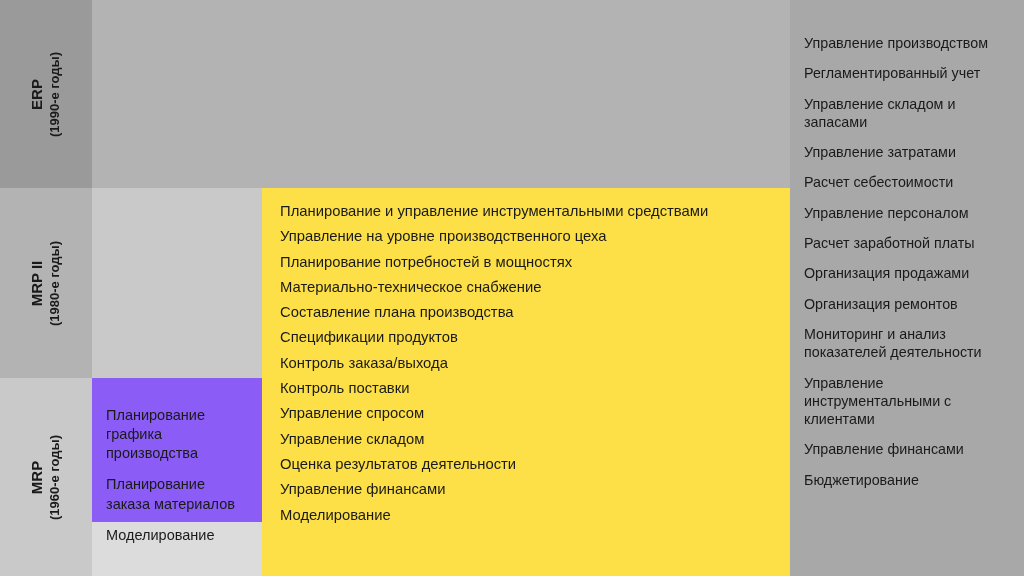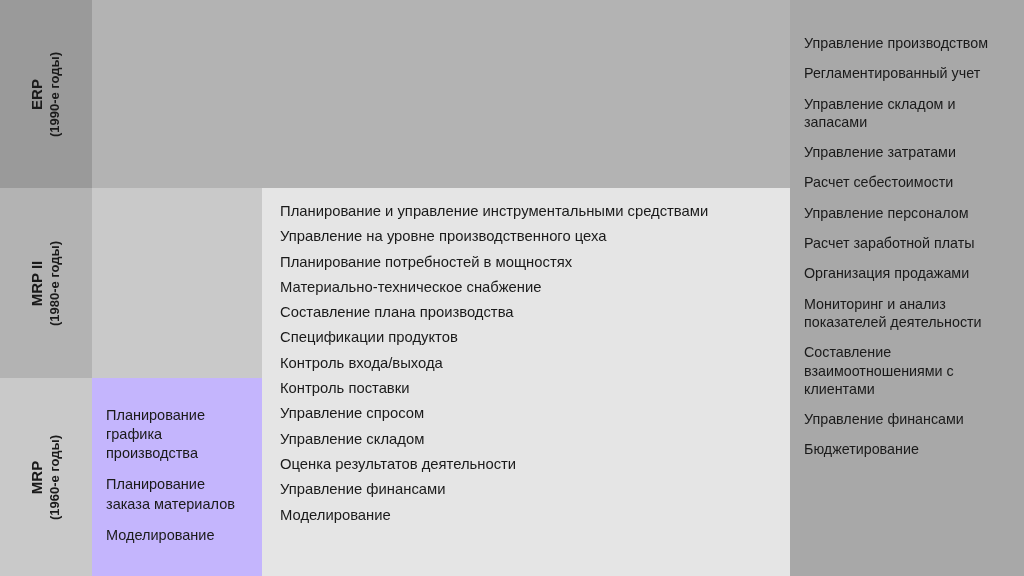--- a/index.html
+++ b/index.html
@@ -70,40 +70,40 @@
     font-size: 13px;
     font-weight: bold;
   }
 
   
   .mrp-col {
     position: absolute;
     left: 92px;
     top: 378px;
     width: 170px;
-    height: 198px;
-    background: #c4b5fd;
+    height: 144px;
+    background: #8b5cf6;
     padding: 28px 10px 0 14px;
     box-sizing: border-box;
   }
   .mrp-col .item {
     font-size: 14.5px;
     color: #1a1a1a;
     line-height: 1.32;
     margin-bottom: 12px;
   }
 
   
   .center-col {
     position: absolute;
     left: 262px;
     top: 188px;
     width: 528px;
     height: 388px;
-    background: #e5e5e5;
+    background: #fde047;
     padding: 16px 10px 0 18px;
     box-sizing: border-box;
   }
   .center-col .item {
     font-size: 14.8px;
     color: #1a1a1a;
     line-height: 1.0;
     margin-bottom: 10.5px;
     white-space: nowrap;
   }
@@ -162,37 +162,38 @@
     <div class="item">Моделирование</div>
   </div>
 
   <div class="center-col">
     <div class="item">Планирование и управление инструментальными средствами</div>
     <div class="item">Управление на уровне производственного цеха</div>
     <div class="item">Планирование потребностей в мощностях</div>
     <div class="item">Материально-техническое снабжение</div>
     <div class="item">Составление плана производства</div>
     <div class="item">Спецификации продуктов</div>
-    <div class="item">Контроль входа/выхода</div>
+    <div class="item">Контроль заказа/выхода</div>
     <div class="item">Контроль поставки</div>
     <div class="item">Управление спросом</div>
     <div class="item">Управление складом</div>
     <div class="item">Оценка результатов деятельности</div>
     <div class="item">Управление финансами</div>
     <div class="item">Моделирование</div>
   </div>
 
   <div class="right-col">
     <div class="item">Управление производством</div>
     <div class="item">Регламентированный учет</div>
     <div class="item">Управление складом и запасами</div>
     <div class="item">Управление затратами</div>
     <div class="item">Расчет себестоимости</div>
     <div class="item">Управление персоналом</div>
     <div class="item">Расчет заработной платы</div>
     <div class="item">Организация продажами</div>
+    <div class="item">Организация ремонтов</div>
     <div class="item">Мониторинг и анализ показателей деятельности</div>
-    <div class="item">Составление взаимоотношениями с клиентами</div>
+    <div class="item">Управление инструментальными с клиентами</div>
     <div class="item">Управление финансами</div>
     <div class="item">Бюджетирование</div>
   </div>
 
 </div>
 
 </body></html>

